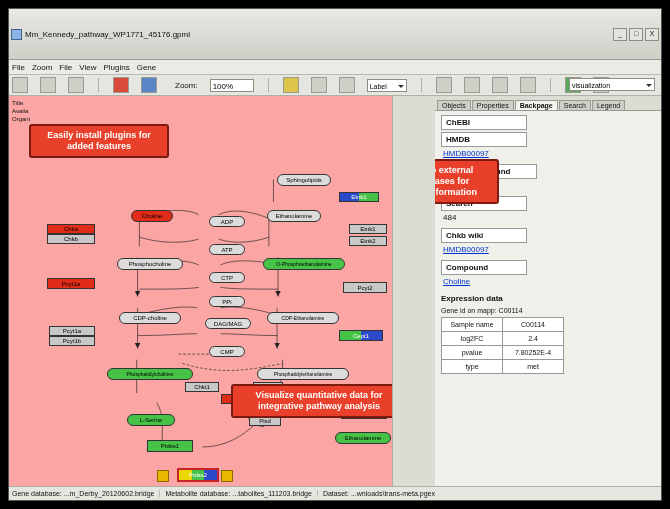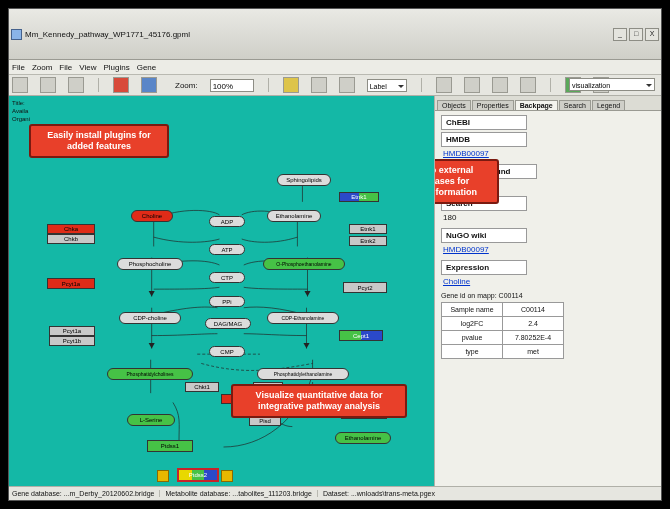--- a/index.html
+++ b/index.html
@@ -72,21 +72,21 @@
   }
   .vissel::after{
     content:"";position:absolute;right:2px;top:5px;
     border-left:3px solid transparent;border-right:3px solid transparent;
     border-top:3px solid #333;
   }
   .toolbar-wrap{position:relative;gap:12px;}
   
   .body{flex:1;display:flex;min-height:0;}
   .canvaswrap{
-    flex:1;position:relative;background:#14b8a6;border-right:1px solid #b0b0a8;
+    flex:1;position:relative;background:#fca5a5;border-right:1px solid #b0b0a8;
     overflow:hidden;
   }
   .infoleft{
     position:absolute;left:3px;top:3px;font-size:6px;color:#111;line-height:8px;
   }
   
   .node{
     position:absolute;font-size:6px;color:#000;text-align:center;
     border:1px solid #333;box-sizing:border-box;white-space:nowrap;
     display:flex;align-items:center;justify-content:center;
@@ -108,20 +108,21 @@
     z-index:20;
   }
   .ann.white{
     background:#fff;color:#e8402a;border:2px solid #e8402a;
     font-style:italic;font-size:13px;line-height:15px;
   }
   
   .rightpanel{
     width:226px;background:#dcdcd4;display:flex;flex-direction:column;
     flex:0 0 226px;
+    padding-left:42px;
   }
   .tabs{
     height:14px;display:flex;align-items:flex-end;gap:1px;padding-left:2px;
     background:#dcdcd4;border-bottom:1px solid #9a9a92;flex:0 0 auto;
   }
   .tab{
     font-size:7px;padding:1px 4px;background:#cfcfc8;border:1px solid #9a9a92;
     border-bottom:none;color:#111;
   }
   .tab.active{background:#f4f4ee;font-weight:bold;}
@@ -311,28 +312,29 @@
       <div class="rpbody">
         <div class="dbbox">ChEBI</div>
 
         <div class="dbbox">HMDB</div>
         <div class="dblink">HMDB00097</div>
 
         <div class="dbbox" style="width:96px;">Kegg Compound</div>
         <div class="dblink">C00114</div>
 
         <div class="dbbox">Search</div>
-        <div class="dbplain">180</div>
-
-        <div class="dbbox">NuGO wiki</div>
+        <div class="dbplain">484</div>
+
+        <div class="dbbox">Chkb wiki</div>
         <div class="dblink">HMDB00097</div>
 
-        <div class="dbbox">Expression</div>
+        <div class="dbbox">Compound</div>
         <div class="dblink">Choline</div>
 
+        <div class="exprhdr">Expression data</div>
         <div class="geneid">Gene id on mapp: C00114</div>
 
         <table class="expr">
           <tbody>
               <tr>
             <td>Sample name</td>
             <td>C00114</td>
           </tr>
           <tr>
             <td>log2FC</td>

